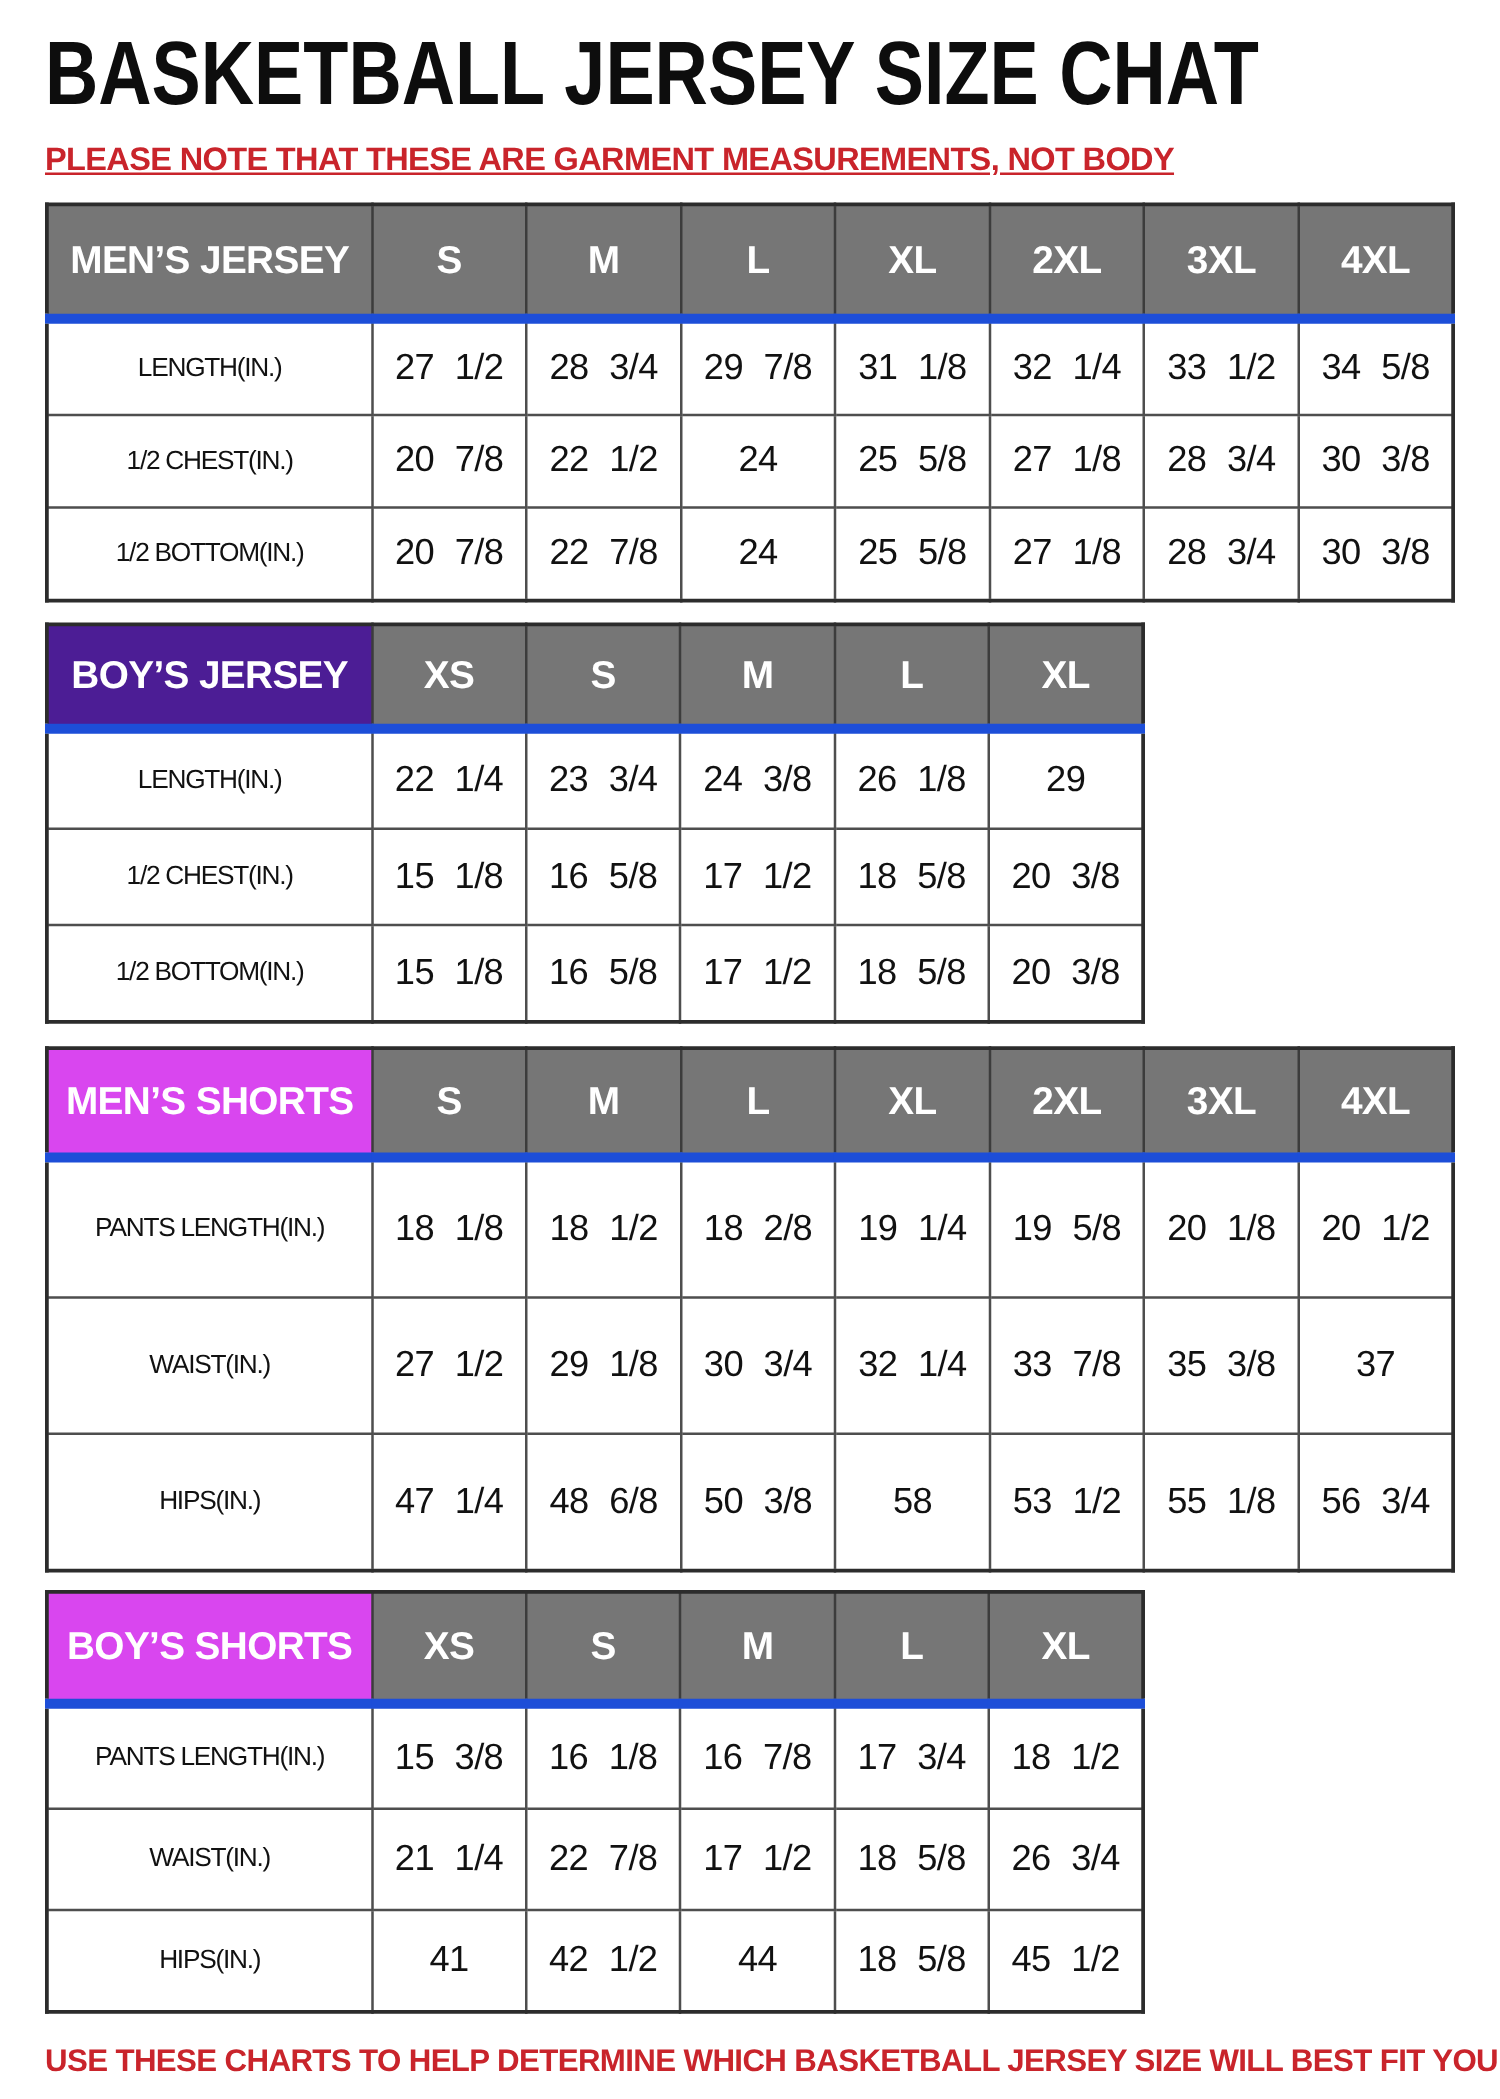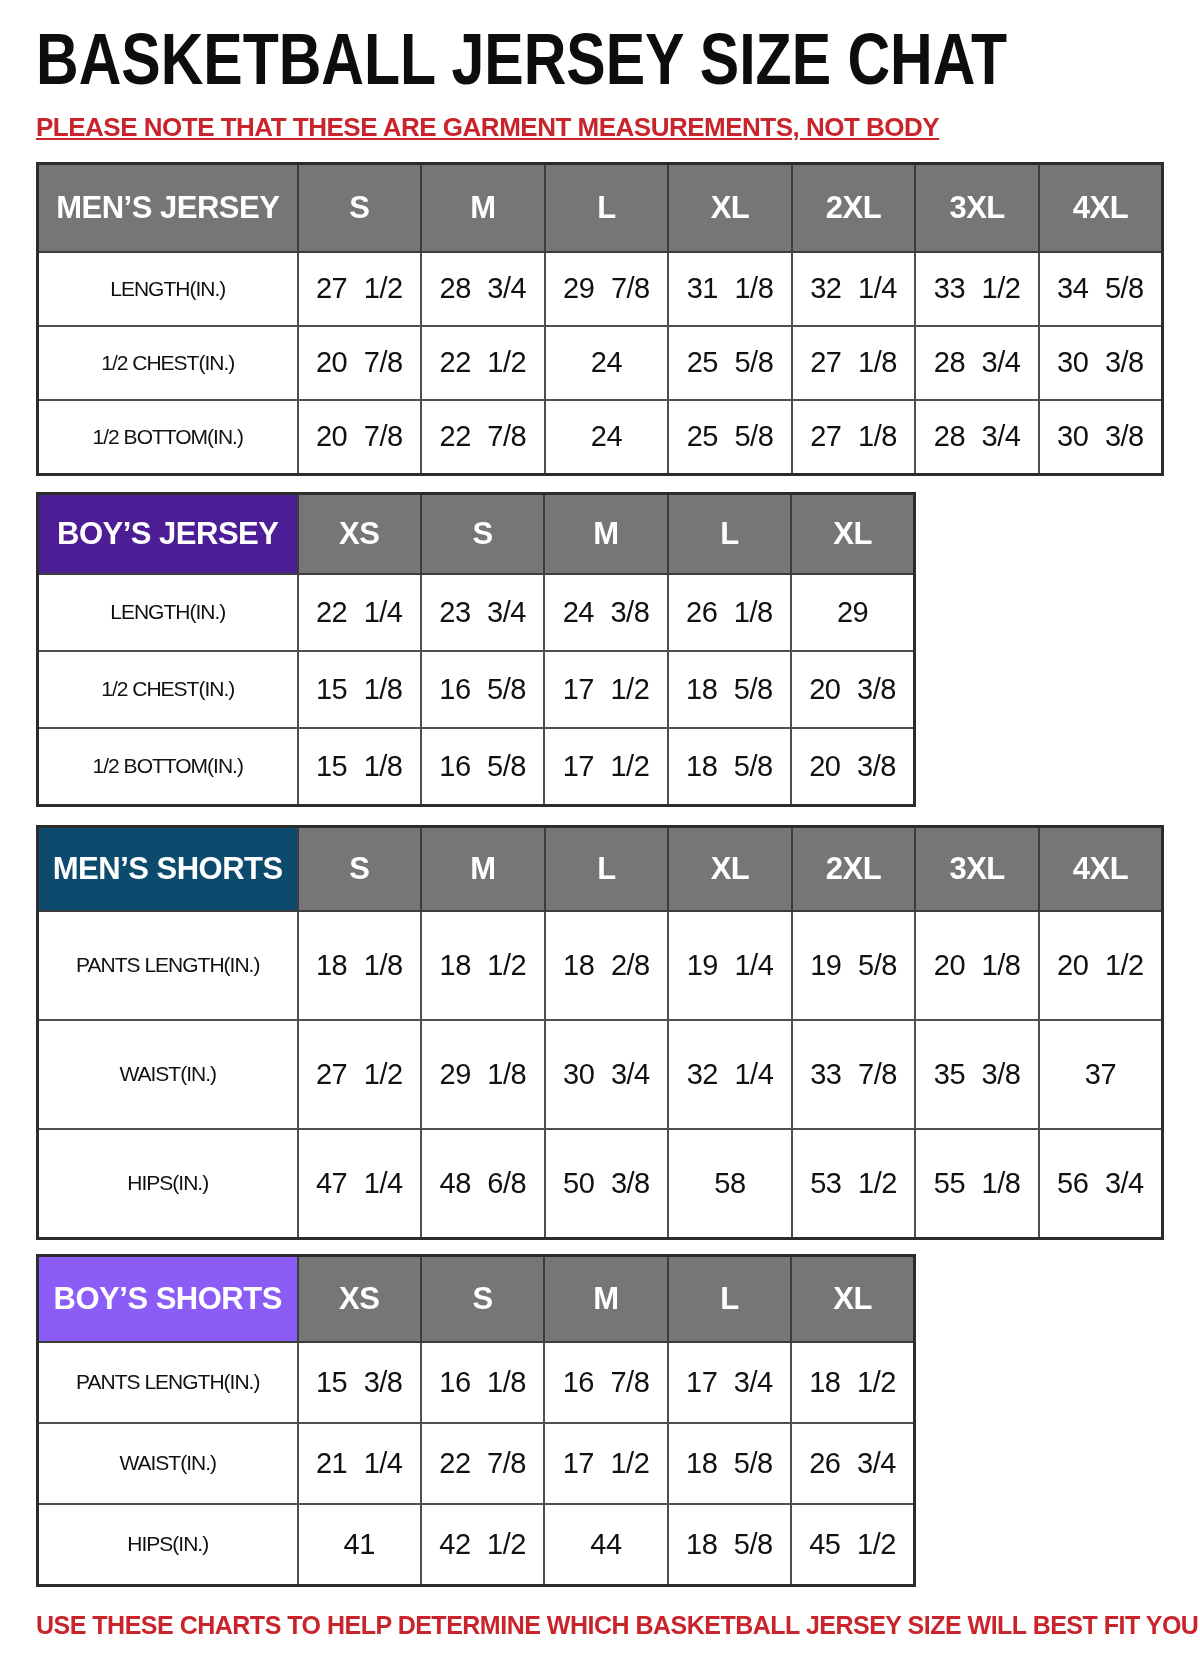--- a/index.html
+++ b/index.html
@@ -33,21 +33,21 @@
     border-collapse:collapse;table-layout:fixed;
     border:3px solid #2c2c2c;
   }
   table.wide{width:1128px;}
   table.narrow{width:880px;}
   .size-table th{
     color:#fff;font-weight:bold;font-size:31px;
     border:2px solid #3c3c3c;text-align:center;
     letter-spacing:-0.5px;padding:0 2px;
   }
-  .size-table thead tr{border-bottom:1px solid #1d4ed8;}
+  .size-table thead tr{border-bottom:8px solid #1d4ed8;}
   .size-table td{
     border:2px solid #4e4e4e;background:#fff;
     text-align:center;vertical-align:middle;
     font-size:29px;letter-spacing:-0.5px;padding:0 2px;
   }
   .size-table td.row-label{
     font-weight:normal;font-size:21px;letter-spacing:-1px;line-height:1.12;
   }
   .size-table td.val{word-spacing:9px;}
 
@@ -189,21 +189,21 @@
           <col>
           <col>
           <col>
           <col>
           <col>
           <col>
           <col>
         </colgroup>
         <thead>
           <tr>
-            <th style="background: #0c4a6e;">MEN’S SHORTS</th>
+            <th style="background: #d946ef;">MEN’S SHORTS</th>
             <th style="background: rgb(118, 118, 118);">S</th>
             <th style="background: rgb(118, 118, 118);">M</th>
             <th style="background: rgb(118, 118, 118);">L</th>
             <th style="background: rgb(118, 118, 118);">XL</th>
             <th style="background: rgb(118, 118, 118);">2XL</th>
             <th style="background: rgb(118, 118, 118);">3XL</th>
             <th style="background: rgb(118, 118, 118);">4XL</th>
           </tr>
         </thead>
         <tbody>
@@ -246,21 +246,21 @@
         <colgroup>
           <col style="width: 260px;">
           <col>
           <col>
           <col>
           <col>
           <col>
         </colgroup>
         <thead>
           <tr>
-            <th style="background: #8b5cf6;">BOY’S SHORTS</th>
+            <th style="background: #d946ef;">BOY’S SHORTS</th>
             <th style="background: rgb(118, 118, 118);">XS</th>
             <th style="background: rgb(118, 118, 118);">S</th>
             <th style="background: rgb(118, 118, 118);">M</th>
             <th style="background: rgb(118, 118, 118);">L</th>
             <th style="background: rgb(118, 118, 118);">XL</th>
           </tr>
         </thead>
         <tbody>
           <tr>
             <td class="row-label">PANTS LENGTH(IN.)</td>

